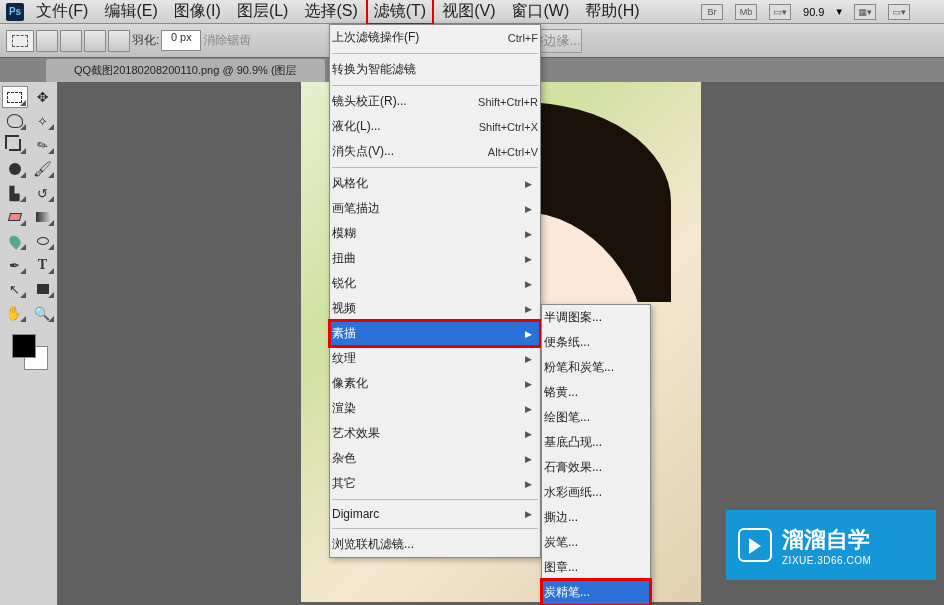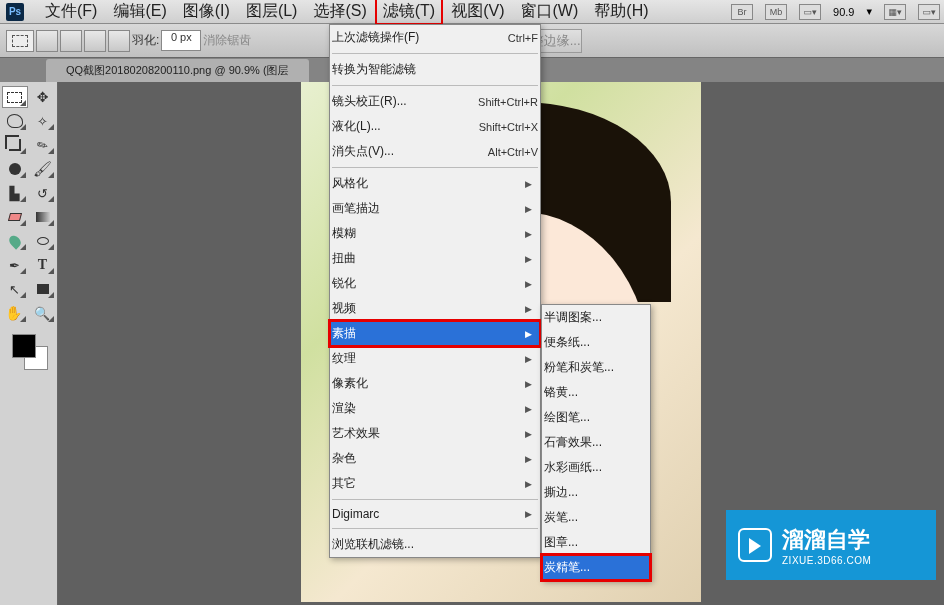--- a/index.html
+++ b/index.html
@@ -1,37 +1,37 @@
 <!DOCTYPE html>
 <html><head>
 <meta charset="utf-8">
 <style>
 * { margin: 0; padding: 0; box-sizing: border-box; font-family: "Microsoft YaHei", "SimSun", Arial, sans-serif; }
 body { width: 944px; height: 605px; background: #535353; overflow: hidden; position: relative; }
 
 .menubar { height: 24px; background: linear-gradient(#e5e5e5, #cfcfcf); border-bottom: 1px solid #8a8a8a; display: flex; align-items: center; padding-left: 6px; }
-.ps-icon { width: 18px; height: 18px; background: #0a2846; color: #7abdff; font-size: 10px; font-weight: bold; display: flex; align-items: center; justify-content: center; border-radius: 2px; margin-right: 13px; }
+.ps-icon { width: 18px; height: 18px; background: #0a2846; color: #7abdff; font-size: 10px; font-weight: bold; display: flex; align-items: center; justify-content: center; border-radius: 2px; margin-right: 4px; }
 .menu-item { padding: 3px 8px; font-size: 16px; color: #222; cursor: default; }
 .menu-item.boxed { border: 2px solid #e60000; padding: 1px 6px; }
 .menu-spacer { flex: 1; }
-.menubar-right { display: flex; align-items: center; gap: 12px; padding-right: 4px; font-size: 11px; }
+.menubar-right { display: flex; align-items: center; gap: 12px; padding-right: 34px; font-size: 11px; }
 .mb-icon { width: 22px; height: 16px; border: 1px solid #888; background: #ddd; font-size: 9px; text-align: center; line-height: 14px; color: #555; }
 
 .options-bar { height: 34px; background: linear-gradient(#d8d8d8, #c0c0c0); border-bottom: 1px solid #666; display: flex; align-items: center; padding-left: 6px; gap: 2px; font-size: 12px; color: #333; }
 .opt-box { width: 28px; height: 22px; border: 1px solid #888; background: #eee; display: flex; align-items: center; justify-content: center; }
 .dash-rect { width: 16px; height: 12px; border: 1px dashed #555; }
 .opt-group { display: flex; gap: 2px; }
 .opt-btn { width: 22px; height: 22px; border: 1px solid #888; background: linear-gradient(#e8e8e8,#c8c8c8); position: relative; }
 .feather-input { width: 40px; height: 21px; background: #fff; border: 1px solid #888; text-align: center; font-size: 11px; }
 .opt-label-dim { color: #888; }
 .opt-input-dim { width: 50px; height: 18px; background: #d8d8d8; border: 1px solid #aaa; }
 .opt-btn-dim { padding: 2px 0; background: linear-gradient(#e0e0e0,#c8c8c8); border: 1px solid #999; color: #888; font-size: 13px; }
 
 .tab-bar { height: 24px; background: #848484; display: flex; align-items: flex-end; padding-left: 46px; }
-.doc-tab { background: #b0b0b0; padding: 4px 20px; font-size: 11px; color: #222; border-top-left-radius: 3px; border-top-right-radius: 3px; }
+.doc-tab { background: #b0b0b0; padding: 4px 28px; font-size: 11px; color: #222; border-top-left-radius: 3px; border-top-right-radius: 3px; }
 
 .workspace { position: relative; height: calc(605px - 24px - 34px - 24px); display: flex; }
 .toolbox { width: 58px; background: #d2d2d2; border-right: 1px solid #666; padding: 4px 2px; }
 .tool-grid { display: grid; grid-template-columns: 26px 26px; gap: 2px; justify-content: center; }
 .tool { width: 26px; height: 22px; display: flex; align-items: center; justify-content: center; font-size: 14px; color: #333; border: 1px solid transparent; position: relative; }
 .tool.active { background: #fff; border: 1px solid #888; }
 .tool.tri::after { content: ""; position: absolute; right: 1px; bottom: 1px; border: 3px solid transparent; border-right-color: #555; border-bottom-color: #555; }
 .color-swatches { margin-top: 10px; display: flex; justify-content: center; position: relative; height: 40px; }
 .swatch-fg { width: 24px; height: 24px; background: #000; border: 1px solid #888; position: absolute; left: 10px; top: 0; z-index: 2; }
 .swatch-bg { width: 24px; height: 24px; background: #fff; border: 1px solid #888; position: absolute; left: 22px; top: 12px; }
@@ -316,20 +316,23 @@
   <div class="dd-row">
       <span>粉笔和炭笔...</span>
     </div>
   <div class="dd-row">
       <span>铬黄...</span>
     </div>
   <div class="dd-row">
       <span>绘图笔...</span>
     </div>
   <div class="dd-row">
+      <span>基底凸现...</span>
+    </div>
+  <div class="dd-row">
       <span>石膏效果...</span>
     </div>
   <div class="dd-row">
       <span>水彩画纸...</span>
     </div>
   <div class="dd-row">
       <span>撕边...</span>
     </div>
   <div class="dd-row">
       <span>炭笔...</span>

